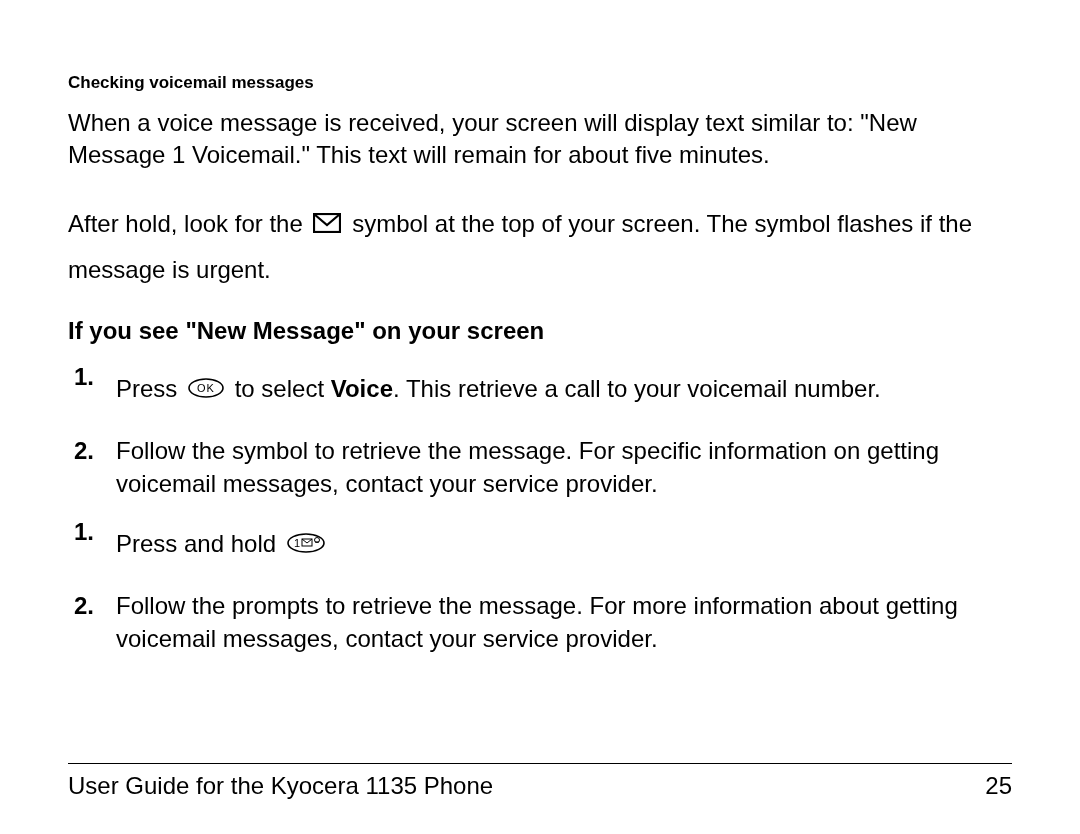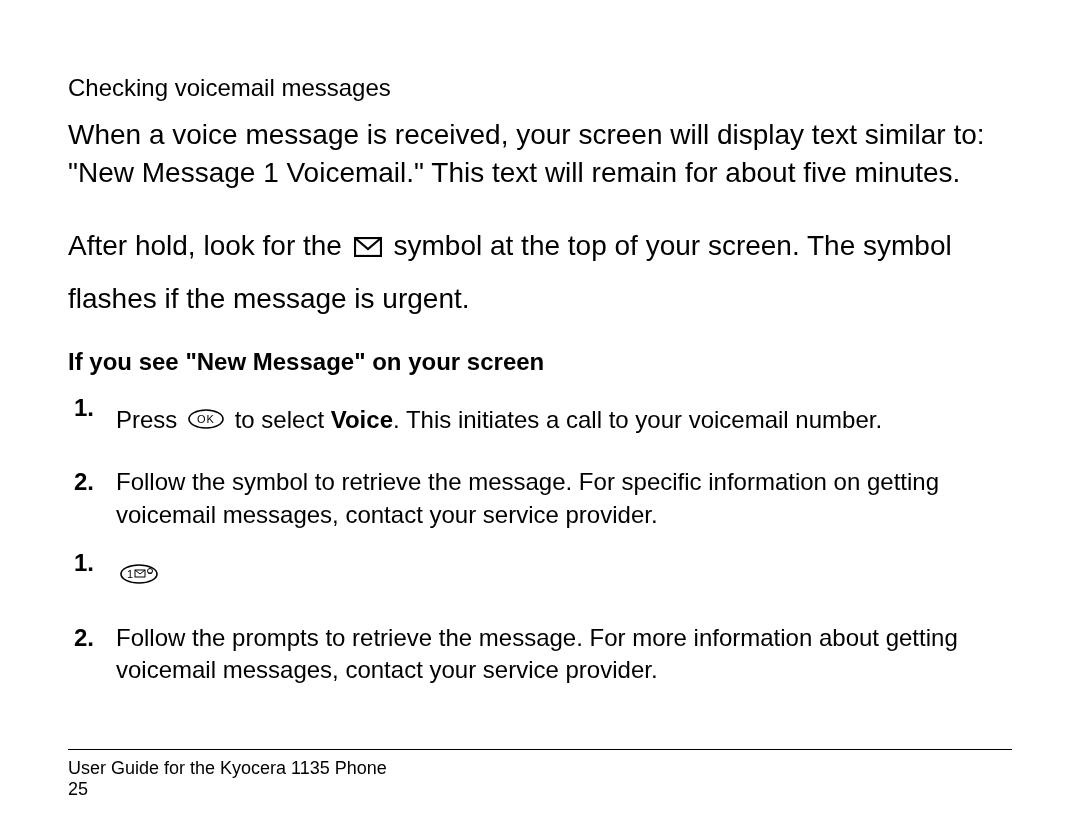--- a/index.html
+++ b/index.html
@@ -9,26 +9,26 @@
       background: #ffffff;
       font-family: Verdana, Geneva, sans-serif;
       color: #000000;
       padding: 72px 68px 30px 68px;
       position: relative;
     }
     .content {
       line-height: 1.35;
     }
     .heading {
-      font-weight: normal;
-      font-size: 24px;
+      font-weight: bold;
+      font-size: 17px;
       margin-bottom: 12px;
     }
     .para {
-      font-size: 28px;
+      font-size: 24px;
       margin-bottom: 24px;
     }
     .subheading {
       font-weight: bold;
       font-size: 24px;
       margin-top: 28px;
       margin-bottom: 14px;
     }
     .subheading .icon-inline {
       vertical-align: -3px;
@@ -66,22 +66,21 @@
       right: 68px;
       bottom: 34px;
     }
     .footer-line {
       border-top: 1px solid #000;
       margin-bottom: 8px;
     }
     .footer-row {
       display: flex;
       justify-content: space-between;
-      font-size: 18px;
-      flex-direction: column;
+      font-size: 24px;
     }
   </style>
 </head>
 <body>
 
 <div class="content">
 
   <div class="heading">Checking voicemail messages</div>
 
   <div class="para">When a voice message is received, your screen will display text similar to: "New Message 1 Voicemail." This text will remain for about five minutes.</div>
@@ -102,28 +101,29 @@
   <ol>
     <li>
       <span>Press </span>
       <span class="icon-inline">
         <svg width="36" height="20" viewBox="0 0 36 20">
           <ellipse cx="18" cy="10" rx="17" ry="9" fill="none" stroke="#000" stroke-width="1.6"></ellipse>
           <text x="18" y="14" font-family="Arial" font-size="11" text-anchor="middle" fill="#000" font-weight="normal" letter-spacing="1">OK</text>
         </svg>
       </span>
       <span> to select </span>
-      <span class="bold">Voice</span><span>. This initiates a call to your voicemail number.</span>
+      <span class="bold">Voice</span><span>. This retrieve a call to your voicemail number.</span>
     </li>
     <li>Follow the symbol to retrieve the message. For specific information on getting voicemail messages, contact your service provider.</li>
   </ol>
 
 
   <ol>
     <li>
+      <span>Press and hold </span>
       <span class="icon-inline">
         <svg width="38" height="20" viewBox="0 0 38 20">
           <ellipse cx="19" cy="10" rx="18" ry="9" fill="none" stroke="#000" stroke-width="1.6"></ellipse>
           <text x="10" y="14" font-family="Arial" font-size="11" text-anchor="middle" fill="#000">1</text>
           <rect x="15" y="6" width="10" height="7" fill="none" stroke="#000" stroke-width="1"></rect>
           <path d="M15 6 L20 10 L25 6" fill="none" stroke="#000" stroke-width="1"></path>
           <circle cx="30" cy="7" r="2.5" fill="none" stroke="#000" stroke-width="1"></circle>
           <line x1="28" y1="9" x2="32" y2="9" stroke="#000" stroke-width="1"></line>
         </svg>
       </span>

